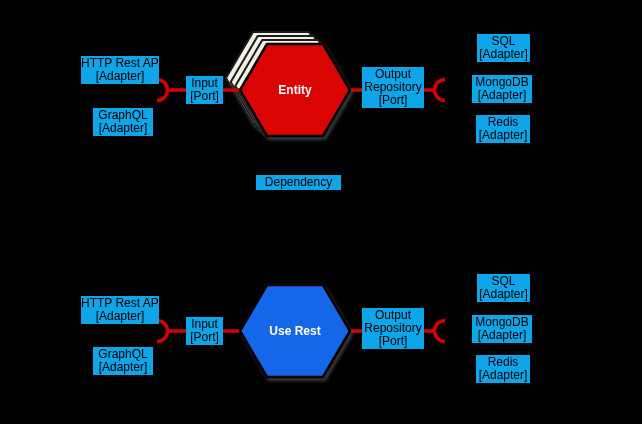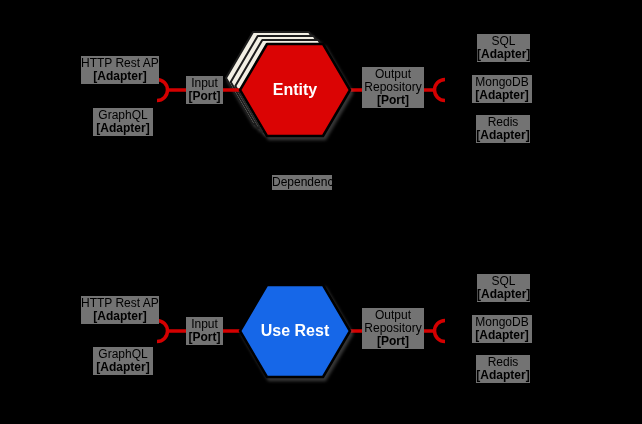--- a/index.html
+++ b/index.html
@@ -12,31 +12,31 @@
   }
   #stage{position:absolute;left:0;top:0;width:642px;height:424px;}
   svg.layer{position:absolute;left:0;top:0;z-index:1;}
   .shadow{filter:drop-shadow(2px 3px 1.5px rgba(120,120,120,0.45));}
   .hexline{stroke-width:3.5;fill:none;}
   .socket{stroke-width:3.5;fill:none;}
   .stackhex{stroke:#1c1c1c;stroke-width:2;stroke-linejoin:round;}
   .mainhex{stroke:#000000;stroke-width:2.5;stroke-linejoin:round;}
   .lbl{
     position:absolute;z-index:3;
-    background:#737373;color:#000000;
+    background:#0ea5e9;color:#000000;
     font-size:12px;line-height:13px;
     text-align:center;padding:1px 0;
     white-space:nowrap;
   }
-  .lbl .b{font-weight:bold;}
+  .lbl .b{font-weight:normal;}
   .hexlabel{
     position:absolute;z-index:2;
     width:110px;height:92px;
     display:flex;align-items:center;justify-content:center;
-    color:#ffffff;font-weight:bold;font-size:16px;
+    color:#ffffff;font-weight:bold;font-size:12px;
   }
 </style>
 </head>
 <body>
 
 <div id="stage">
 
   <svg class="layer" width="642" height="424" viewBox="0 0 642 424">
 
     <g class="shadow">
@@ -91,21 +91,21 @@
   </div>
   <div class="lbl" style="left:472px;top:75px;width:60px">
     <div>MongoDB</div>
     <div class="b">[Adapter]</div>
   </div>
   <div class="lbl" style="left:476px;top:115px;width:54px">
     <div>Redis</div>
     <div class="b">[Adapter]</div>
   </div>
 
-  <div class="lbl" style="left:272px;top:175px;width:60px">Dependency</div>
+  <div class="lbl" style="left:256px;top:175px;width:85px">Dependency</div>
 
   <div class="lbl" style="left:81px;top:296px;width:78px">
     <div>HTTP Rest API</div>
     <div class="b">[Adapter]</div>
   </div>
   <div class="lbl" style="left:93px;top:347px;width:60px">
     <div>GraphQL</div>
     <div class="b">[Adapter]</div>
   </div>
   <div class="lbl" style="left:186px;top:317px;width:37px">

